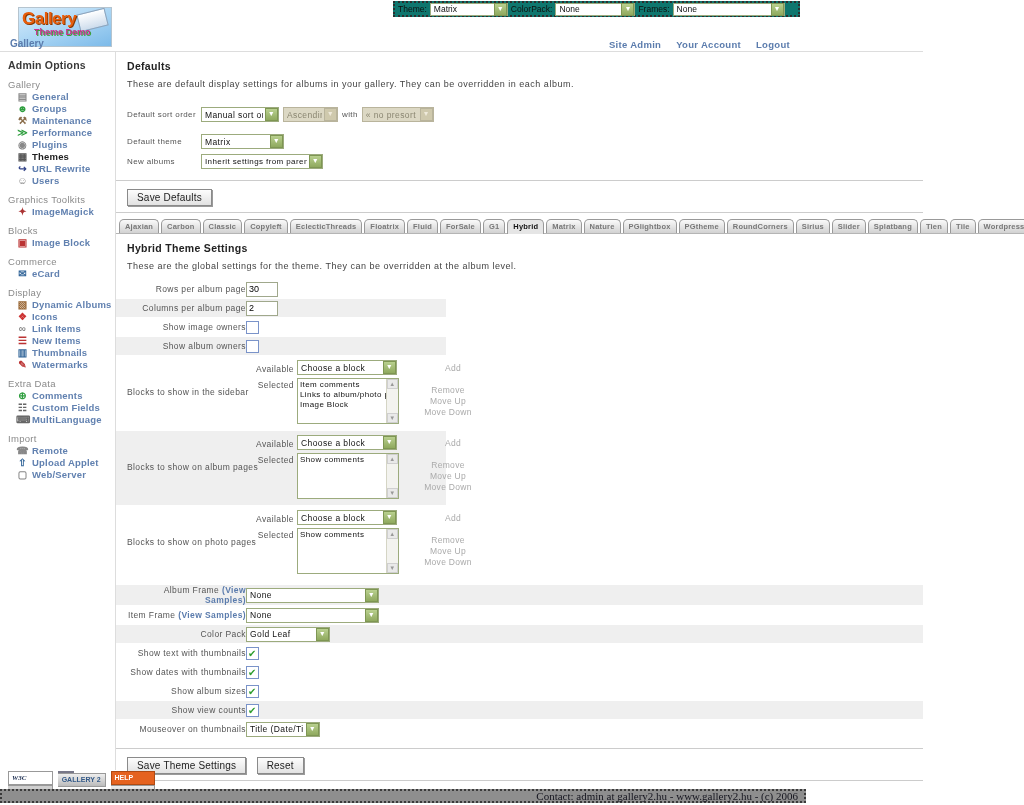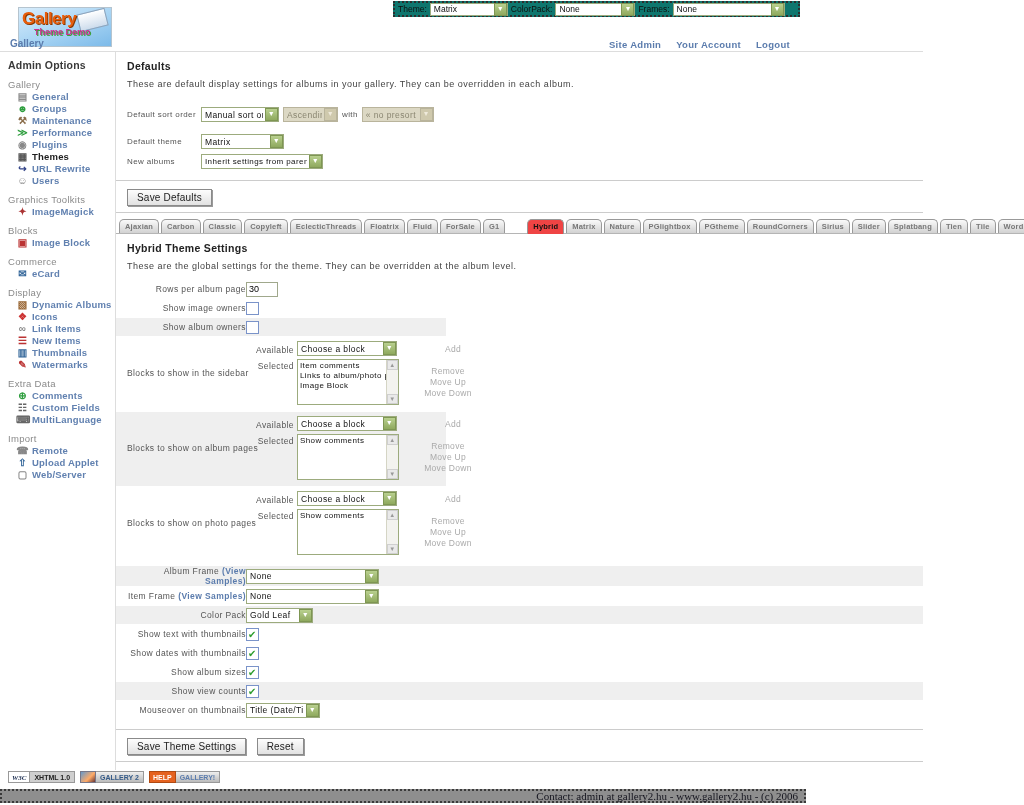--- a/index.html
+++ b/index.html
@@ -74,21 +74,21 @@
   .gap4{margin-left:4px;}
 
   .band{border-top:1px solid #ccc;border-bottom:1px solid #ccc;padding:6px 0 6px 11px;margin-top:9px;}
 
   
   .tabs{display:flex;align-items:flex-end;padding-left:3px;border-bottom:1px solid #b5b5b5;
         height:17px;width:906px;margin-top:3px;}
   .tab{background:linear-gradient(#fafafa,#d2d2d2);border:1px solid #999;border-bottom:none;
        border-radius:5px 5px 0 0;color:#777;font-weight:bold;font-size:7.5px;padding:2px 5px;
        margin-right:2px;white-space:nowrap;cursor:pointer;letter-spacing:.2px;}
-  .tab.active{background:#ef4444;color:#111;position:relative;margin-bottom:-1px;padding-bottom:3px;margin-left:20px;}
+  .tab.active{background:#e5e5e5;color:#111;position:relative;margin-bottom:-1px;padding-bottom:3px;}
 
   
   .row{display:flex;align-items:center;min-height:18px;padding-left:11px;margin-bottom:1px;
        font-size:8.5px;color:#555;letter-spacing:.4px;}
   .lbl{width:119px;min-width:119px;text-align:right;}
   .gn{background:linear-gradient(90deg,#efefef 0,#efefef 330px,rgba(0,0,0,0) 330px);}
   .gf{background:#efefef;}
   .row-blocks{display:flex;padding:4px 0 6px 11px;margin-bottom:1px;font-size:8.5px;color:#555;letter-spacing:.4px;}
   .rb-label{width:121px;min-width:121px;align-self:center;white-space:nowrap;}
   .rb-body{display:flex;flex-direction:column;gap:3px;}
@@ -104,21 +104,21 @@
   .lb-opts{flex:1;overflow:hidden;font-size:8px;padding:1px 0 0 2px;color:#111;}
   .lb-opt{white-space:nowrap;line-height:10px;cursor:pointer;}
   .lb-scroll{width:11px;min-width:11px;display:flex;flex-direction:column;justify-content:space-between;
        background:#f3f3ef;border-left:1px solid #d5d5c5;}
   .lb-btn{height:10px;font-size:6px;color:#999;text-align:center;background:#e9e9e9;
        border:1px solid #cfcfcf;line-height:9px;box-sizing:border-box;cursor:pointer;}
   .gap-top{margin-top:5px;}
 
   
   .badges{position:absolute;left:8px;top:771px;display:flex;gap:5px;}
-  .badge{display:inline-flex;font-size:7px;font-weight:bold;height:12px;line-height:12px;cursor:pointer;}
+  .badge{display:inline-flex;font-size:7px;font-weight:bold;height:12px;line-height:12px;cursor:pointer;flex-direction:column;}
   .b-left-w3c{background:#fff;color:#223355;border:1px solid #999;padding:0 3px;
        font-family:"Liberation Serif",serif;font-style:italic;}
   .b-right-w3c{background:#cfcfcf;color:#222;border:1px solid #999;border-left:none;padding:0 4px;}
   .b-ico{width:14px;background:linear-gradient(135deg,#69c 0%,#fa6 60%,#633 100%);border:1px solid #778;}
   .b-right-g2{background:linear-gradient(#eee,#bbb);color:#345a88;border:1px solid #999;border-left:none;padding:0 4px;}
   .b-left-help{background:#e5621f;color:#fff;border:1px solid #b04a12;padding:0 3px;}
   .b-right-help{background:linear-gradient(#eee,#bbb);color:#5b7cad;border:1px solid #999;border-left:none;padding:0 4px;}
   .contactbar{position:absolute;left:0;top:789px;width:806px;height:14px;box-sizing:border-box;
        background:#8e8e8e;border:2px dotted #3a3a3a;font-family:"Liberation Serif",serif;
        font-size:11px;line-height:10px;color:#15151f;text-align:right;padding:0 6px;}
@@ -334,20 +334,24 @@
           <div class="tab">WordpressEmbedded</div>
         </div>
 
       <div class="sec-head">Hybrid Theme Settings</div>
       <div class="desc">These are the global settings for the theme. They can be overridden at the album level.</div>
 
       <div class="row">
         <span class="lbl">Rows per album page</span>
         <input class="tin" value="30" style="">
       </div>
+      <div class="row gn">
+        <span class="lbl">Columns per album page</span>
+        <input class="tin" value="2" style="">
+      </div>
       <div class="row">
         <span class="lbl">Show image owners</span>
         <span class="cb"></span>
       </div>
       <div class="row gn">
         <span class="lbl">Show album owners</span>
         <span class="cb"></span>
       </div>
 
       <div class="row-blocks">
@@ -454,21 +458,21 @@
       </div>
       <div class="row">
         <span class="lbl"><span>Item Frame</span> <span class="vlink">(View Samples)</span></span>
         <span class="sel" style="width:133px">
           <span class="txt">None</span>
           <span class="arr">▾</span>
         </span>
       </div>
       <div class="row gf">
         <span class="lbl">Color Pack</span>
-        <span class="sel" style="width:67px">
+        <span class="sel" style="width:84px">
           <span class="txt">Gold Leaf</span>
           <span class="arr">▾</span>
         </span>
       </div>
 
       <div class="row">
         <span class="lbl">Show text with thumbnails</span>
         <span class="cb checked"></span>
       </div>
       <div class="row">

